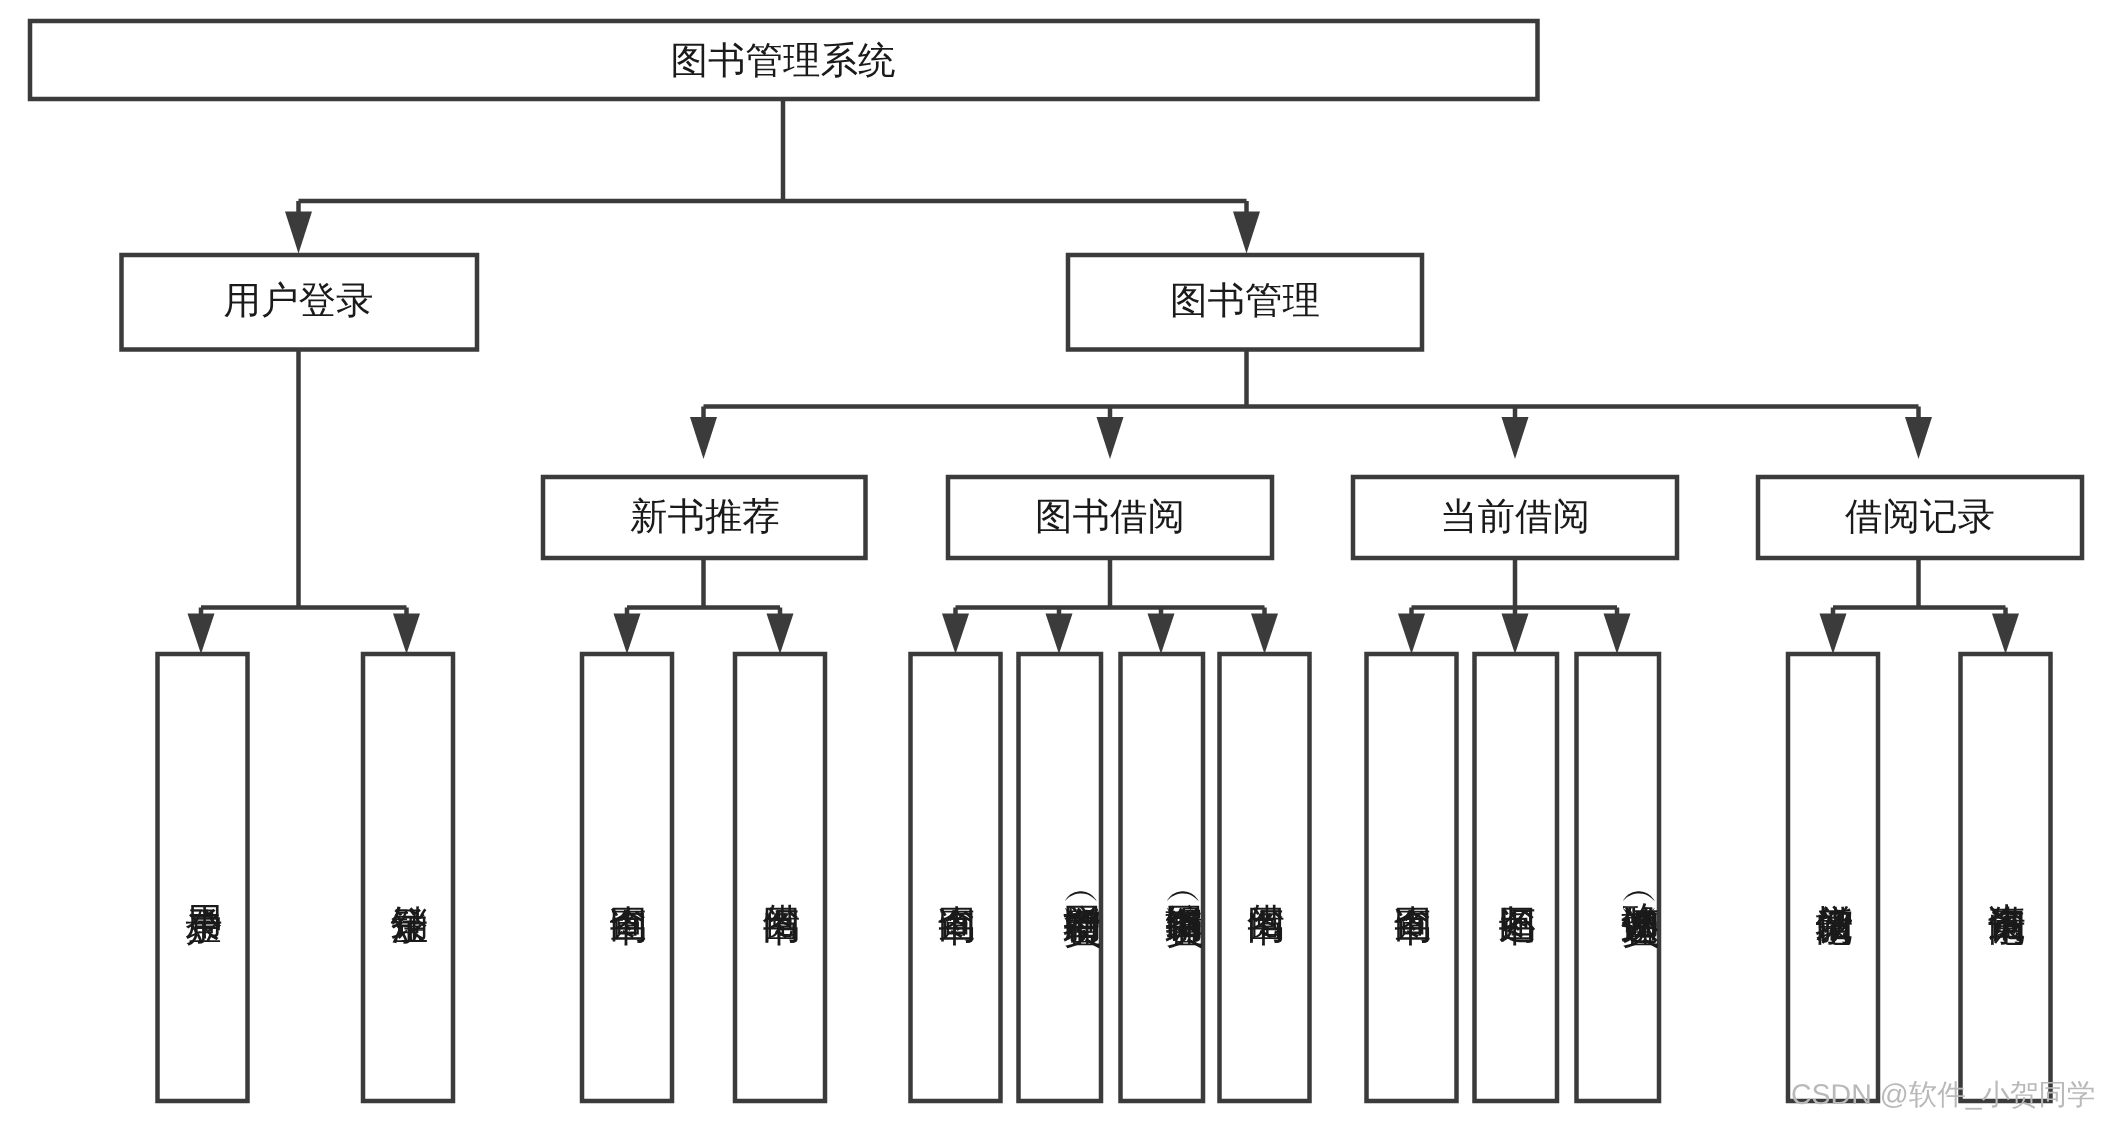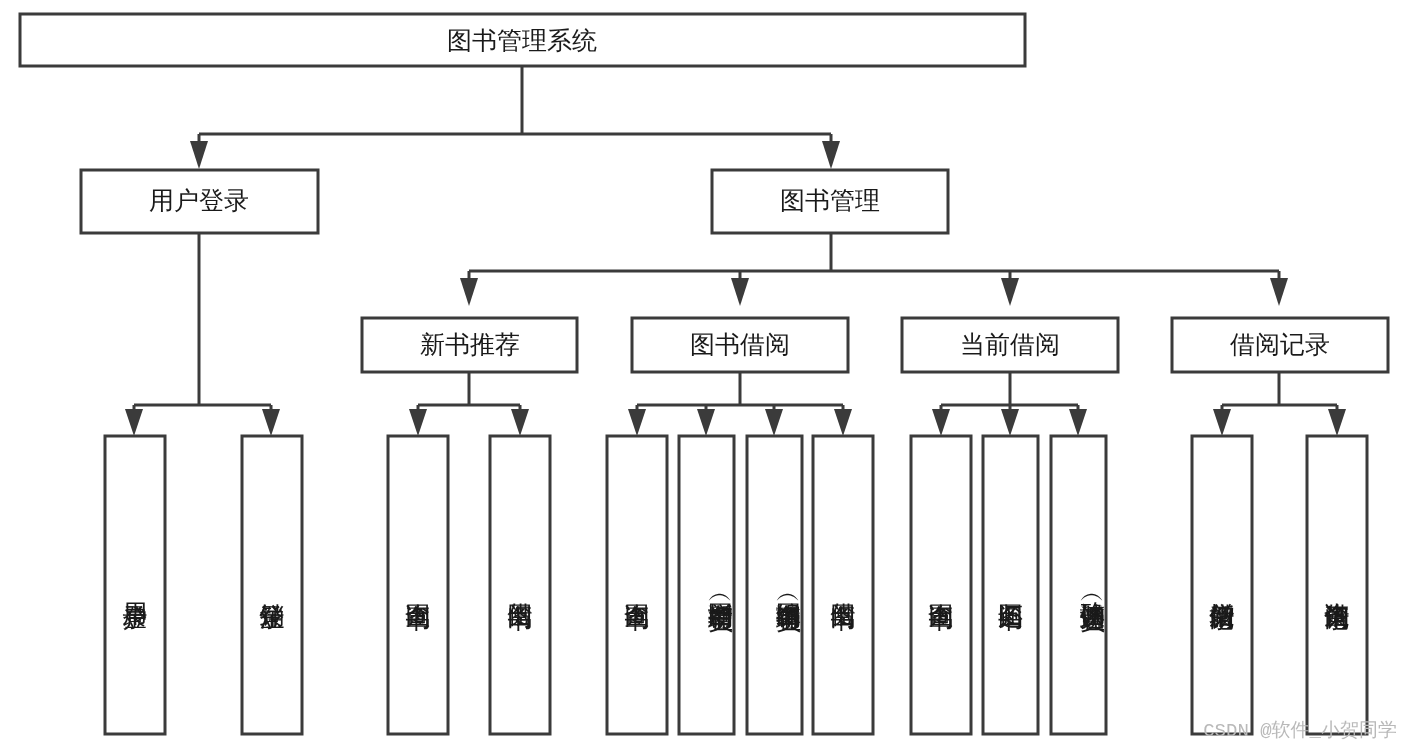--- a/index.html
+++ b/index.html
@@ -62,21 +62,21 @@
     align-items: center;
     justify-content: center;
     letter-spacing: 1px;
     pointer-events: none;
     text-align: center;
   }
   #watermark {
     position: absolute;
     right: 8px;
     bottom: 4px;
-    font-family: Liberation Mono, monospace;
+    font-family: Liberation Sans, sans-serif;
     font-size: 19px;
     color: #b9b9b9;
     white-space: nowrap;
   }
 </style>
 </head>
 <body>
 
 <div id="diagram-root">
 

